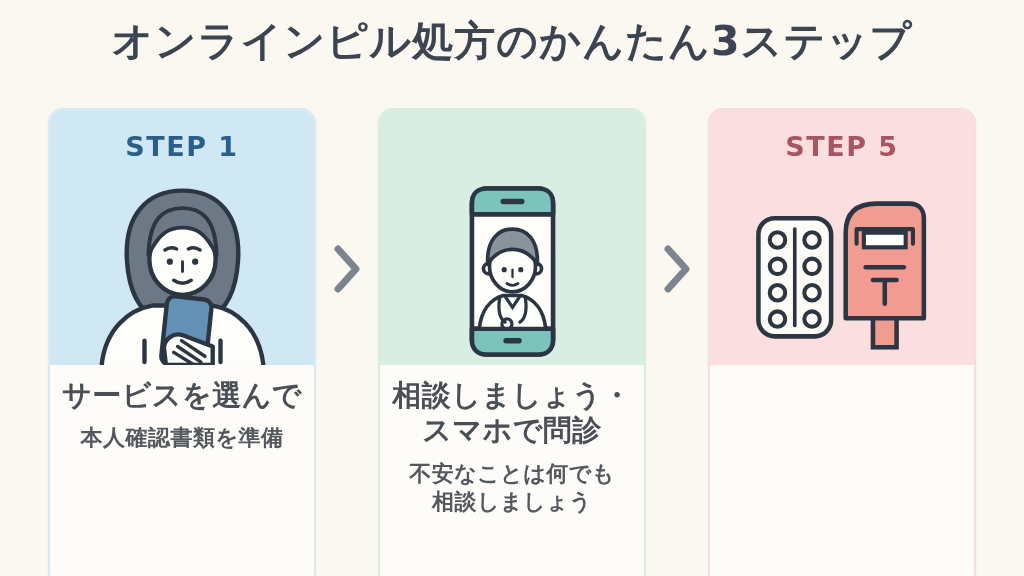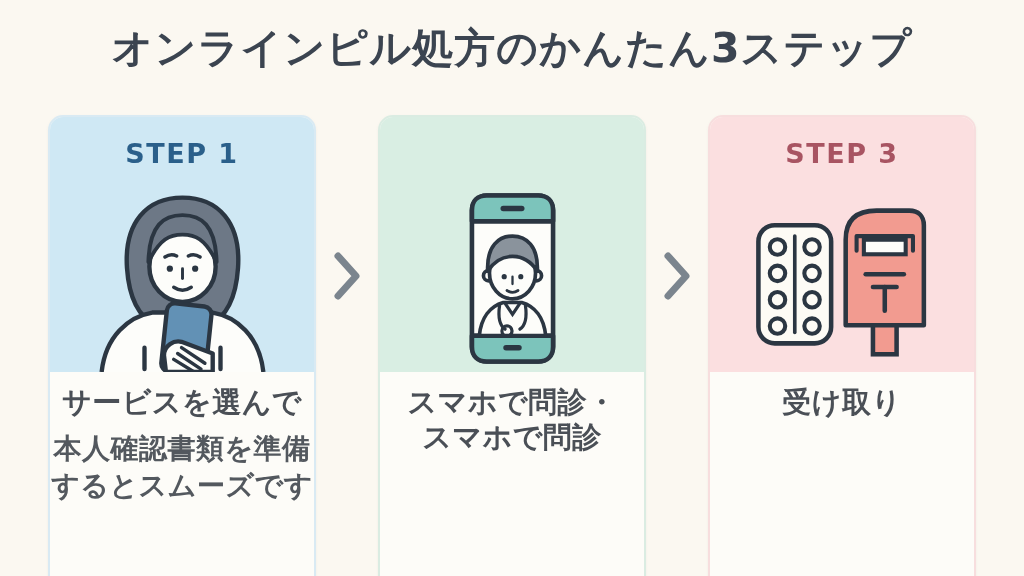--- a/index.html
+++ b/index.html
@@ -3,21 +3,21 @@
 <meta charset="utf-8">
 <style>
   html,body{margin:0;padding:0;}
   body{
     width:1024px;height:576px;overflow:hidden;
     background:#fbf8f1;
     font-family:"DejaVu Sans","Liberation Sans",sans-serif;
     -webkit-font-smoothing:antialiased;
   }
   .page-title{
-    margin:15px;padding-top:6px;
+    margin:8px;padding-top:6px;
     text-align:center;
     font-size:41px;font-weight:800;letter-spacing:1px;
     color:#3b4450;
   }
   .steps-row{
     display:flex;justify-content:space-between;align-items:flex-start;
     padding:0 48px;margin-top:39px;
   }
   .step-card{
     width:268px;height:479px;box-sizing:border-box;
@@ -45,21 +45,21 @@
   .card-text{
     flex:1;display:flex;flex-direction:column;align-items:center;
     padding-top:13px;
   }
   .card-heading{
     font-size:29px;font-weight:800;line-height:1.22;
     color:#4a4f56;text-align:center;letter-spacing:0.5px;
   }
   .card-sub{
     margin-top:11px;
-    font-size:28px;font-weight:700;line-height:1.3;
+    font-size:22px;font-weight:700;line-height:1.3;
     color:#53585e;text-align:center;letter-spacing:0.5px;
   }
   .arrow-slot{
     width:46px;flex:0 0 46px;
     display:flex;justify-content:center;
   }
   .arrow-slot svg{margin-top:137px;display:block;}
   .ln{stroke:#2b3642;stroke-linecap:round;fill:none;}
 </style>
 </head>
@@ -95,21 +95,20 @@
           <path class="ln" d="M96,182 L117,195" stroke-width="3.5"></path>
         </svg>
       </div>
     </div>
     <div class="card-text">
       <div class="card-heading">
         <div>サービスを選んで</div>
       </div>
       <div class="card-sub">
         <div>本人確認書類を準備</div>
-        <div>するとスムーズです</div>
       </div>
     </div>
   </div>
 
   <div class="arrow-slot">
     <svg width="30" height="48" viewBox="0 0 30 48">
       <polyline points="6,4 24,24 6,44" fill="none" stroke="#7b858e" stroke-width="7" stroke-linecap="round" stroke-linejoin="round"></polyline>
     </svg>
   </div>
 
@@ -133,35 +132,39 @@
           <path class="ln" d="M100,94 L100,102" stroke-width="2.5"></path>
           <path class="ln" d="M94,109 Q100,113 106,109" stroke-width="3"></path>
           <path class="ln" d="M86,125 C84,139 86,147 92,151" stroke-width="3.5"></path>
           <circle cx="94" cy="153" r="5.5" fill="none" stroke="#2b3642" stroke-width="3.5"></circle>
           <path class="ln" d="M114,125 C116,139 114,147 108,151" stroke-width="3.5"></path>
         </svg>
       </div>
     </div>
     <div class="card-text">
       <div class="card-heading">
-        <div>スマホで問診・</div>
+        <div>相談しましょう・</div>
         <div>スマホで問診</div>
+      </div>
+      <div class="card-sub">
+        <div>不安なことは何でも</div>
+        <div>相談しましょう</div>
       </div>
     </div>
   </div>
 
   <div class="arrow-slot">
     <svg width="30" height="48" viewBox="0 0 30 48">
       <polyline points="6,4 24,24 6,44" fill="none" stroke="#7b858e" stroke-width="7" stroke-linecap="round" stroke-linejoin="round"></polyline>
     </svg>
   </div>
 
   <div class="step-card" style="--panel-bg: #fbdfe0; --step-color: #a85462; --card-border: #f7dede;">
     <div class="card-panel">
-      <div class="step-label">STEP 3</div>
+      <div class="step-label">STEP 5</div>
       <div class="illustration">
         <svg width="205" height="150" viewBox="0 0 205 165" style="margin-bottom:15px">
           <rect x="10" y="20" width="80" height="130" rx="18" fill="#fdfbf5" stroke="#2b3642" stroke-width="5"></rect>
           <path class="ln" d="M50,32 L50,138" stroke-width="4"></path>
           <circle cx="31" cy="44" r="8.5" fill="#fdfbf5" stroke="#2b3642" stroke-width="4.5"></circle>
           <circle cx="69" cy="44" r="8.5" fill="#fdfbf5" stroke="#2b3642" stroke-width="4.5"></circle>
           <circle cx="31" cy="73" r="8.5" fill="#fdfbf5" stroke="#2b3642" stroke-width="4.5"></circle>
           <circle cx="69" cy="73" r="8.5" fill="#fdfbf5" stroke="#2b3642" stroke-width="4.5"></circle>
           <circle cx="31" cy="102" r="8.5" fill="#fdfbf5" stroke="#2b3642" stroke-width="4.5"></circle>
           <circle cx="69" cy="102" r="8.5" fill="#fdfbf5" stroke="#2b3642" stroke-width="4.5"></circle>
@@ -172,20 +175,19 @@
           <path class="ln" d="M118,32 L180,32 M118,32 L118,48 M180,32 L180,48" stroke-width="4.5"></path>
           <rect x="126" y="36" width="46" height="16" fill="#fdfdfa" stroke="#2b3642" stroke-width="4.5"></rect>
           <path class="ln" d="M128,74 L170,74" stroke-width="5"></path>
           <path class="ln" d="M136,88 L162,88" stroke-width="5"></path>
           <path class="ln" d="M149,88 L149,114" stroke-width="5"></path>
         </svg>
       </div>
     </div>
     <div class="card-text">
       <div class="card-heading">
-        <div>受け取り</div>
       </div>
       <div class="card-sub">
       </div>
     </div>
   </div>
 
 </div>
 
 </body></html>

